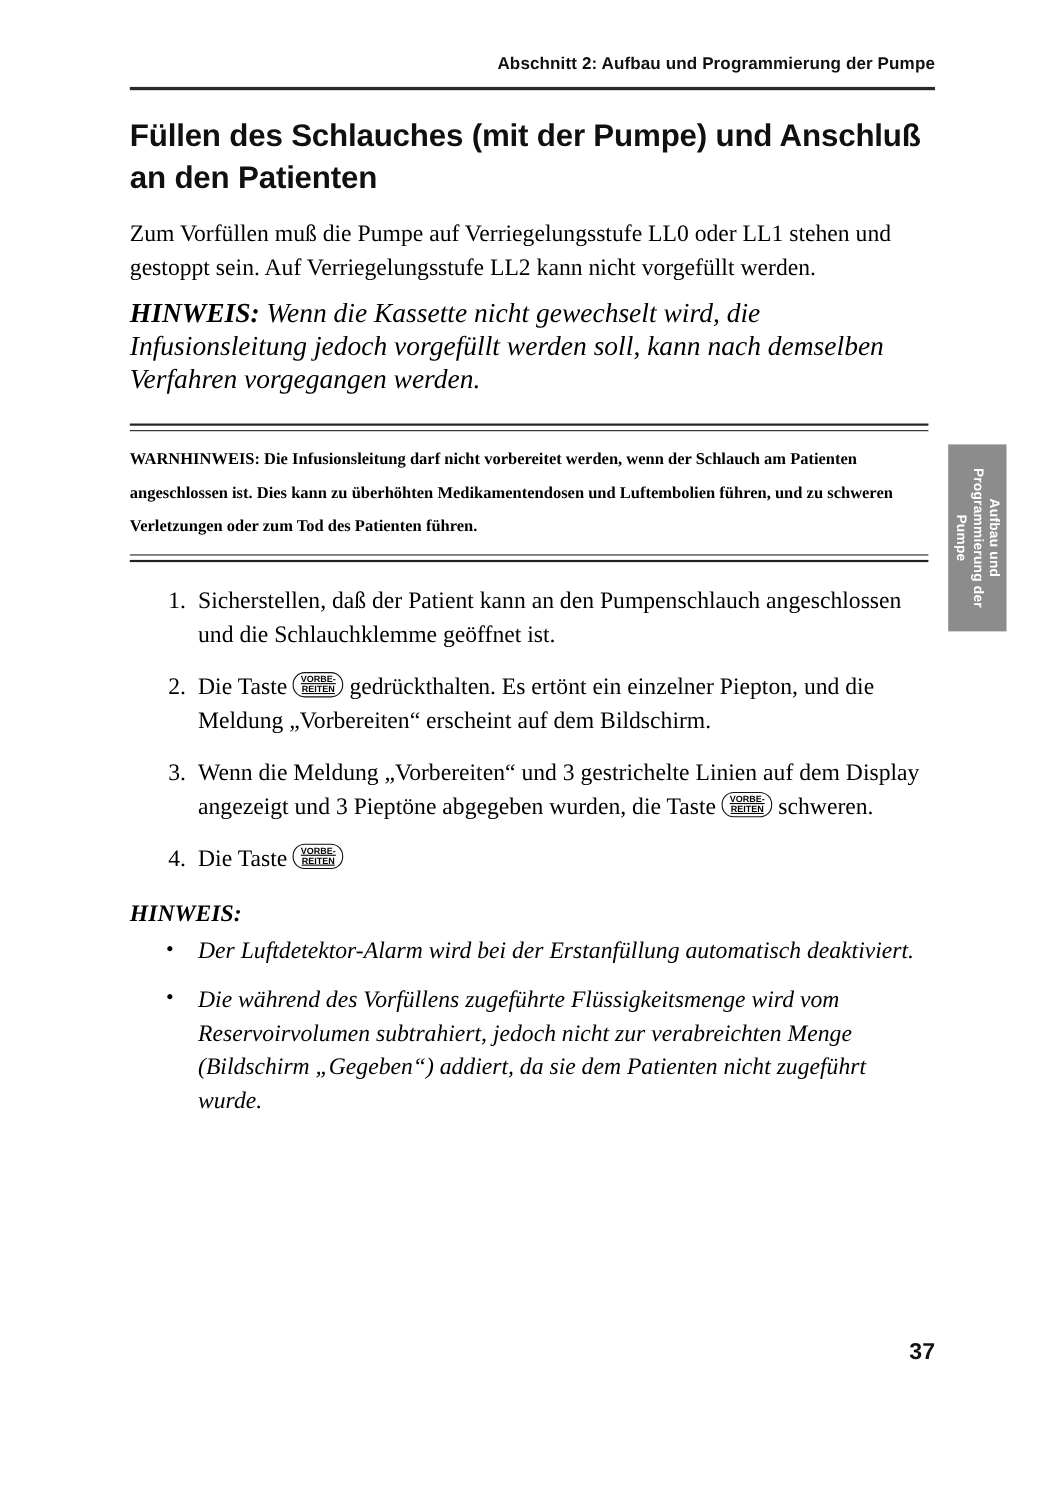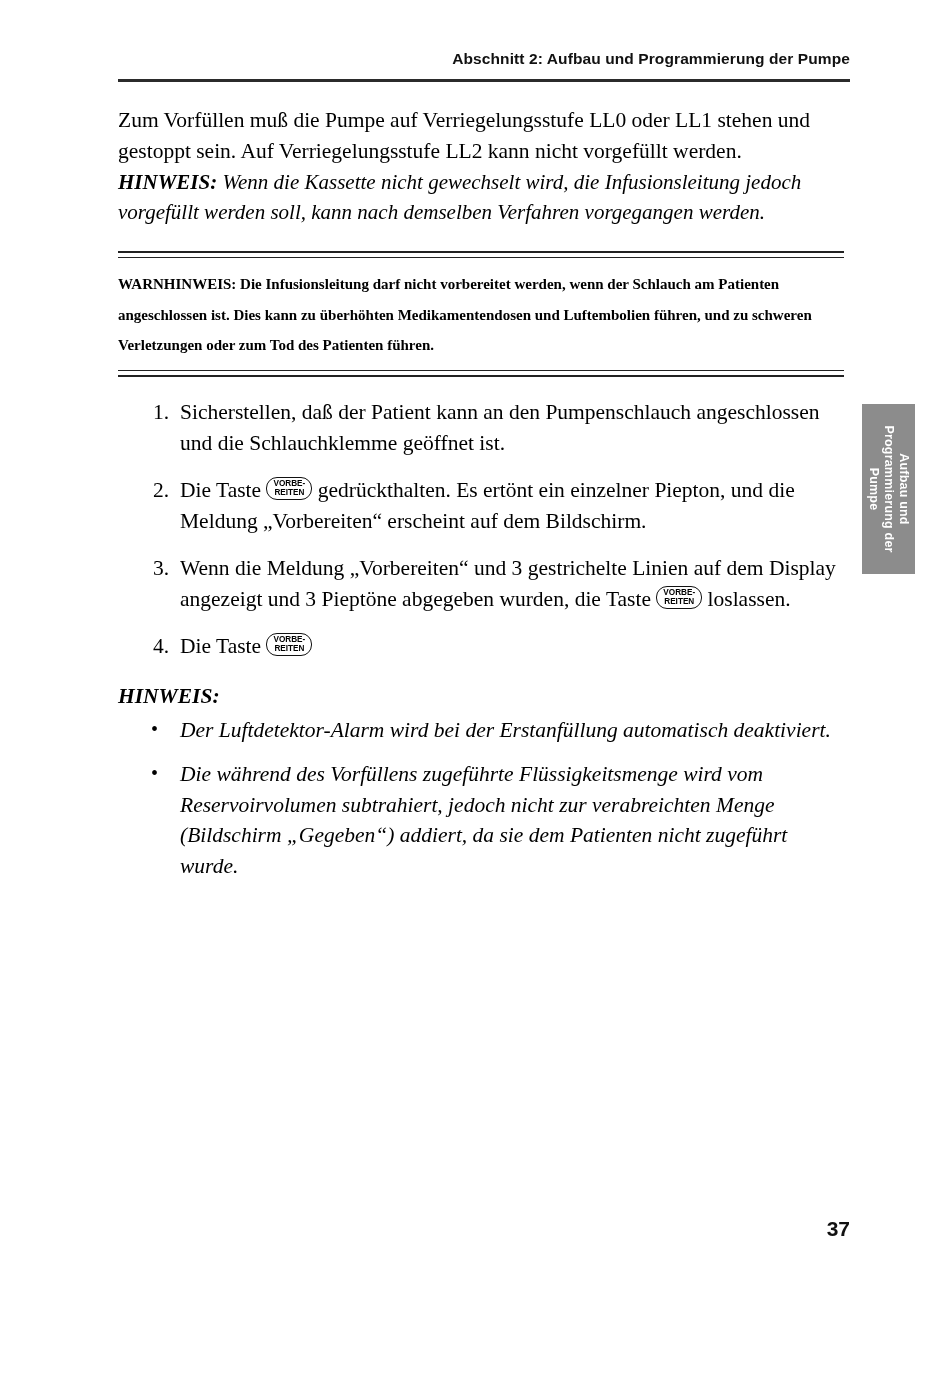--- a/index.html
+++ b/index.html
@@ -88,27 +88,27 @@
     font-size: 28.5px;
     line-height: 38px;
     margin: 0 0 16px 0;
     letter-spacing: -0.2px;
     color: #101010;
   }
 
   p.body {
     font-size: 21.5px;
     line-height: 30.5px;
-    margin: 0 0 1px 0;
+    margin: 0 0 13px 0;
     text-align: left;
     font-family: Liberation Serif, serif;
   }
 
   p.note {
-    font-size: 21px;
+    font-size: 25px;
     line-height: 30px;
     margin: 0 0 10px 0;
     font-style: italic;
   }
   p.note .lead {
     font-style: italic;
     font-weight: bold;
   }
 
   
@@ -164,20 +164,21 @@
     padding: 1px 6px 2px 6px;
     font-family: "Liberation Sans", sans-serif;
     font-size: 8.2px;
     font-weight: bold;
     line-height: 9px;
     text-align: center;
     vertical-align: 2px;
     letter-spacing: 0px;
     white-space: nowrap;
     background: #fff;
+    text-decoration: underline;
   }
   .key span { display: block; }
 
   
   .hinweis-head {
     font-size: 21.5px;
     font-style: italic;
     font-weight: bold;
     margin: 22px 0 6px 0;
   }
@@ -222,20 +223,21 @@
 
   <div class="header">Abschnitt 2: Aufbau und Programmierung der Pumpe</div>
   <div class="header-rule"></div>
 
   <div class="side-tab">
     <div class="side-tab-text">Aufbau und Programmierung der Pumpe</div>
   </div>
 
   <div class="content">
 
+    <h1 class="title">Füllen des Schlauches (mit der Pumpe) und Anschluß an den Patienten</h1>
 
     <p class="body">Zum Vorfüllen muß die Pumpe auf Verriegelungsstufe LL0 oder LL1 stehen und gestoppt sein. Auf Verriegelungsstufe LL2 kann nicht vorgefüllt werden.</p>
 
     <p class="note">
       <span class="lead">HINWEIS:</span><span> Wenn die Kassette nicht gewechselt wird, die Infusionsleitung jedoch vorgefüllt werden soll, kann nach demselben Verfahren vorgegangen werden.</span>
     </p>
 
     <div class="warning">
       <div class="warn-rule-top"></div>
       <div class="warn-text">WARNHINWEIS: Die Infusionsleitung darf nicht vorbereitet werden, wenn der Schlauch am Patienten angeschlossen ist. Dies kann zu überhöhten Medikamentendosen und Luftembolien führen, und zu schweren Verletzungen oder zum Tod des Patienten führen.</div>
@@ -246,21 +248,21 @@
 
       <li>
         <span class="num">1.</span><span>Sicherstellen, daß der Patient kann an den Pumpenschlauch angeschlossen und die Schlauchklemme geöffnet ist.</span>
       </li>
 
       <li>
         <span class="num">2.</span><span>Die Taste </span><span class="key"><span>VORBE-</span><span>REITEN</span></span><span> gedrückthalten. Es ertönt ein einzelner Piepton, und die Meldung „Vorbereiten“ erscheint auf dem Bildschirm.</span>
       </li>
 
       <li>
-        <span class="num">3.</span><span>Wenn die Meldung „Vorbereiten“ und 3 gestrichelte Linien auf dem Display angezeigt und 3 Pieptöne abgegeben wurden, die Taste </span><span class="key"><span>VORBE-</span><span>REITEN</span></span><span> loslassen.</span>
+        <span class="num">3.</span><span>Wenn die Meldung „Vorbereiten“ und 3 gestrichelte Linien auf dem Display angezeigt und 3 Pieptöne abgegeben wurden, die Taste </span><span class="key"><span>VORBE-</span><span>REITEN</span></span><span> schweren.</span>
       </li>
 
       <li>
         <span class="num">4.</span><span>Die Taste </span><span class="key"><span>VORBE-</span><span>REITEN</span></span>
       </li>
 
     </ol>
 
     <div class="hinweis-head">HINWEIS:</div>
 

